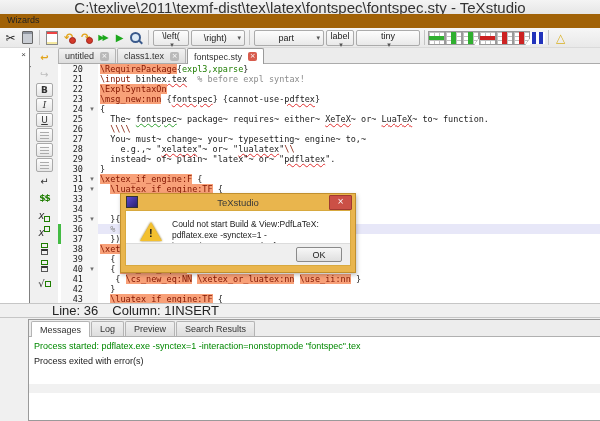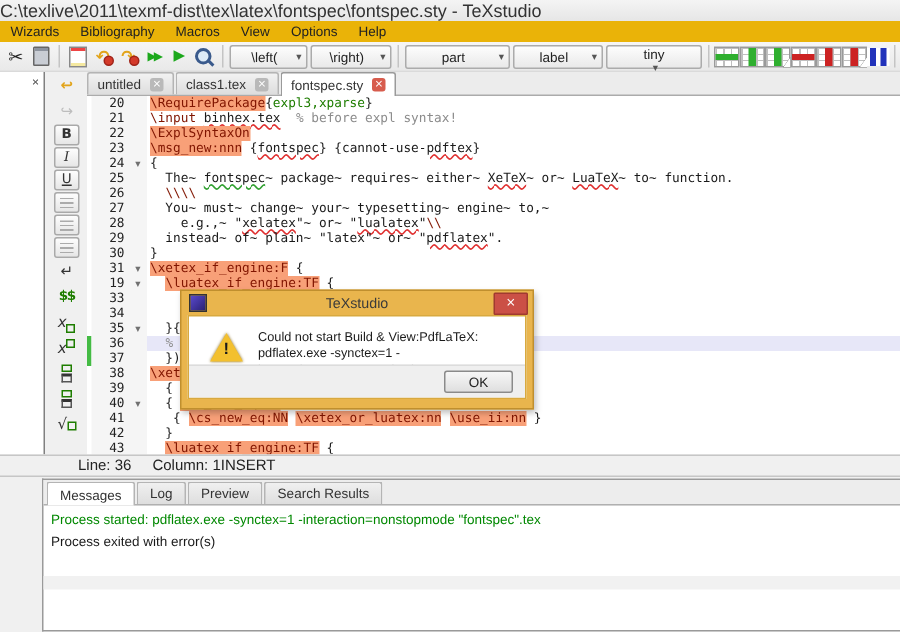--- a/index.html
+++ b/index.html
@@ -1,25 +1,25 @@
 <!DOCTYPE html>
 <html><head>
 <meta charset="utf-8">
 <style>
   html,body{margin:0;padding:0;width:600px;height:421px;overflow:hidden;
     font-family:"Liberation Sans",sans-serif;background:#F0F0F0;}
   .stage{position:absolute;left:0;top:0;width:600px;height:421px;background:#F0F0F0;}
 
   
   .titlebar{position:absolute;left:0;top:0;width:600px;height:14px;
-    background:linear-gradient(#F4F4F4,#E6E6E6);display:flex;align-items:center;justify-content:flex-start;
-    font-size:12px;color:#333;}
-  
-  .menubar{position:absolute;left:0;top:14px;width:600px;height:14px;display:flex;align-items:center;
-    background:#eab308;font-size:9px;color:#222;}
+    background:linear-gradient(#F4F4F4,#E6E6E6);display:flex;align-items:center;justify-content:center;
+    font-size:15px;color:#333;}
+  
+  .menubar{position:absolute;left:0;top:14px;width:600px;height:14px;display:flex;
+    background:#a16207;font-size:9px;color:#222;flex-direction:column;}
   .mi{padding:1px 7px;cursor:default;}
   
   .toolbar{position:absolute;left:0;top:28px;width:600px;height:20px;display:flex;align-items:center;
     background:linear-gradient(#F6F6F6,#E9E9E9);border-bottom:1px solid #DADADA;padding-left:2px;box-sizing:border-box;}
   .tsep{width:1px;height:15px;background:#C4C4C4;margin:0 3px;flex:none;}
   .tbi{width:17px;height:16px;display:flex;align-items:center;justify-content:center;flex:none;
     font-family:"DejaVu Sans",sans-serif;font-size:11px;color:#333;position:relative;}
   .tbi.dark{color:#222;font-size:12px;}
   .tbi.goldb{color:#E2A41B;font-weight:bold;font-size:11px;}
   .tbi.goldb::after{content:"";position:absolute;right:1px;bottom:2px;width:5px;height:5px;border-radius:50%;
@@ -111,21 +111,21 @@
   .sg-cmd{color:#801500;}
   .sg-txt{color:#1A1A1A;}
   .sg-grn{color:#1E7D00;}
   .sg-cmt{color:#8C8C8C;}
   .sg-spr{color:#1A1A1A;text-decoration:underline wavy #E03030 1px;text-underline-offset:1px;}
   .sg-spg{color:#1A1A1A;text-decoration:underline wavy #30A030 1px;text-underline-offset:1px;}
 
   
   .statusbar{position:absolute;left:0;top:303px;width:600px;height:15px;background:#F0F0F0;
     border-top:1px solid #C6C6C6;border-bottom:1px solid #C6C6C6;box-sizing:border-box;
-    display:flex;align-items:center;font-size:10px;color:#222;}
+    display:flex;align-items:center;font-size:13px;color:#222;}
   .st-line{margin-left:52px;}
   .st-col{margin-left:14px;}
   .st-ins{}
 
   
   .bottom{position:absolute;left:28px;top:319px;right:0;bottom:0;background:#FFF;
     border:1px solid #9A9A9A;border-right:none;box-sizing:border-box;}
   .btabs{height:16px;background:#EDEDED;border-bottom:1px solid #B0B0B0;display:flex;align-items:flex-end;
     font-size:9px;color:#333;padding-left:2px;}
   .btab{height:14px;display:flex;align-items:center;padding:0 8px;border:1px solid #B4B4B4;border-bottom:none;
@@ -181,34 +181,34 @@
       <span class="tbi dark">✂</span>
       <span class="tbi paste"></span>
       <div class="tsep"></div>
       <span class="tbi page"></span>
       <span class="tbi goldb">↶</span>
       <span class="tbi goldb">↷</span>
       <span class="tbi green2">▶▶</span>
       <span class="tbi green1">▶</span>
       <span class="tbi magnify"></span>
       <div class="tsep"></div>
-      <div class="dd" style="width: 52px;">
+      <div class="dd" style="width: 36px; flex-direction: column;">
         <span class="ddv">\left(</span>
         <span class="dda">▾</span>
       </div>
       <div class="dd" style="width: 54px;">
         <span class="ddv">\right)</span>
         <span class="dda">▾</span>
       </div>
       <div class="tsep"></div>
       <div class="dd" style="width: 70px;">
         <span class="ddv">part</span>
         <span class="dda">▾</span>
       </div>
-      <div class="dd" style="width: 60px;">
+      <div class="dd" style="width: 28px; flex-direction: column;">
         <span class="ddv">label</span>
         <span class="dda">▾</span>
       </div>
       <div class="dd" style="width: 64px; flex-direction: column;">
         <span class="ddv">tiny</span>
         <span class="dda">▾</span>
       </div>
       <div class="tsep"></div>
       <span class="tbi tbl addrow"></span>
       <span class="tbi tbl addcol"></span>

